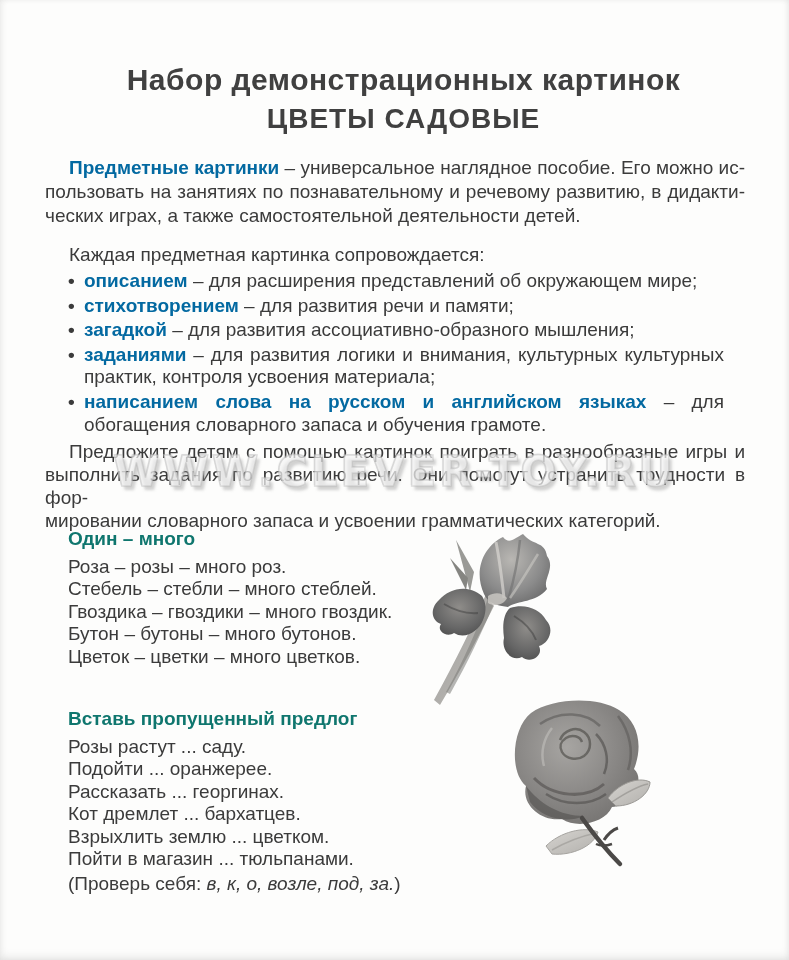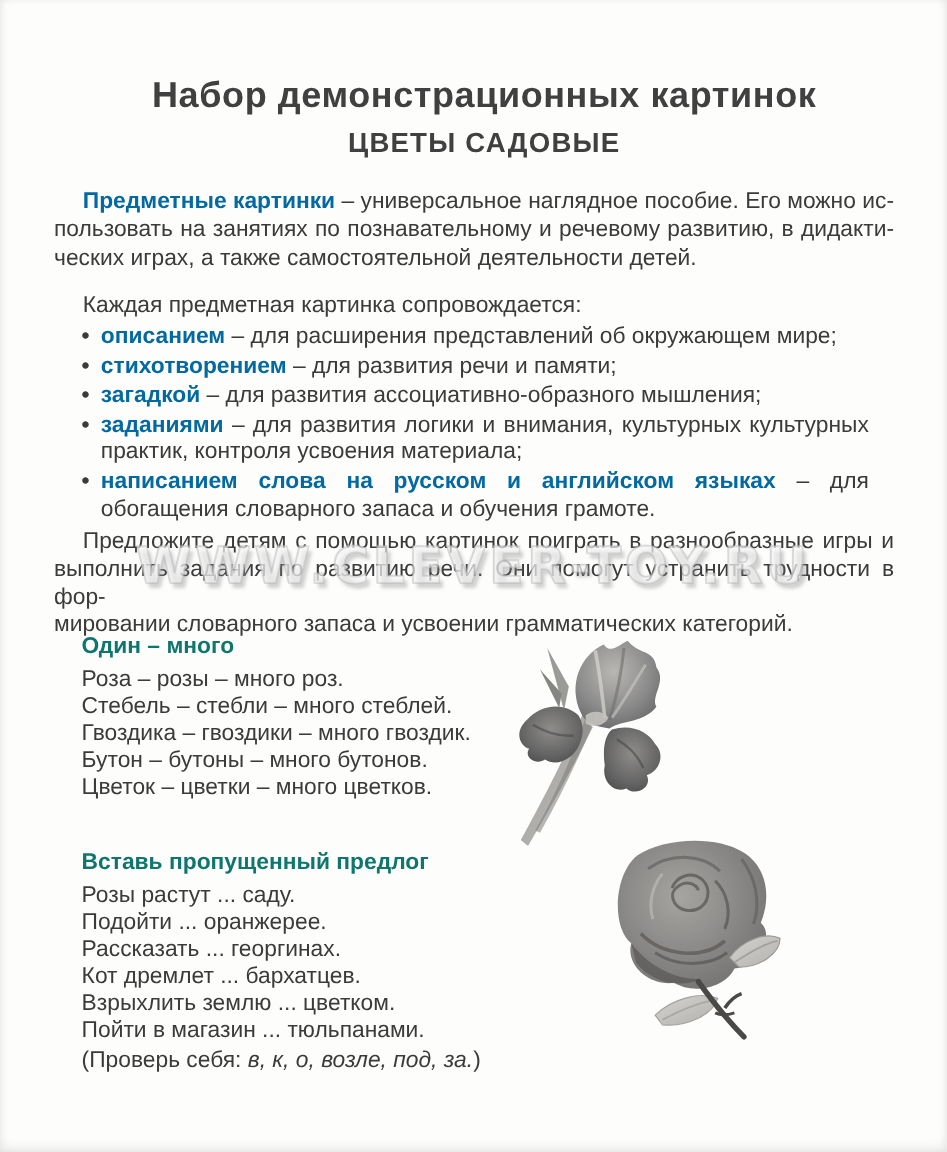--- a/index.html
+++ b/index.html
@@ -13,21 +13,21 @@
     color:#3b3b3b;
   }
   .page::after{
     content:"";position:absolute;inset:0;pointer-events:none;
     box-shadow:inset 0 -4px 9px rgba(0,0,0,.07), inset 2px 0 6px rgba(0,0,0,.03), inset -2px 0 5px rgba(0,0,0,.03);
   }
   .abs{position:absolute;}
   
   .title{left:18px;right:0;top:60px;text-align:center;font-weight:bold;color:#404040;}
   .title .t1{font-size:30px;line-height:40px;letter-spacing:.5px;}
-  .title .t2{font-size:23px;line-height:38px;letter-spacing:1px;}
+  .title .t2{font-size:28px;line-height:38px;letter-spacing:1px;}
   
   .bodytxt{font-size:19px;line-height:24px;}
   .para{left:45px;width:700px;}
   .ln{display:block;}
   .j{text-align:justify;text-align-last:justify;}
   .ind{text-indent:24px;}
   b{font-weight:bold;color:#0369a1;}
   
   .lead{left:69px;top:244px;font-size:19px;}
   .bullets{left:68px;top:270px;width:656px;margin:0;padding:0;list-style:none;font-size:19px;line-height:22.6px;}

